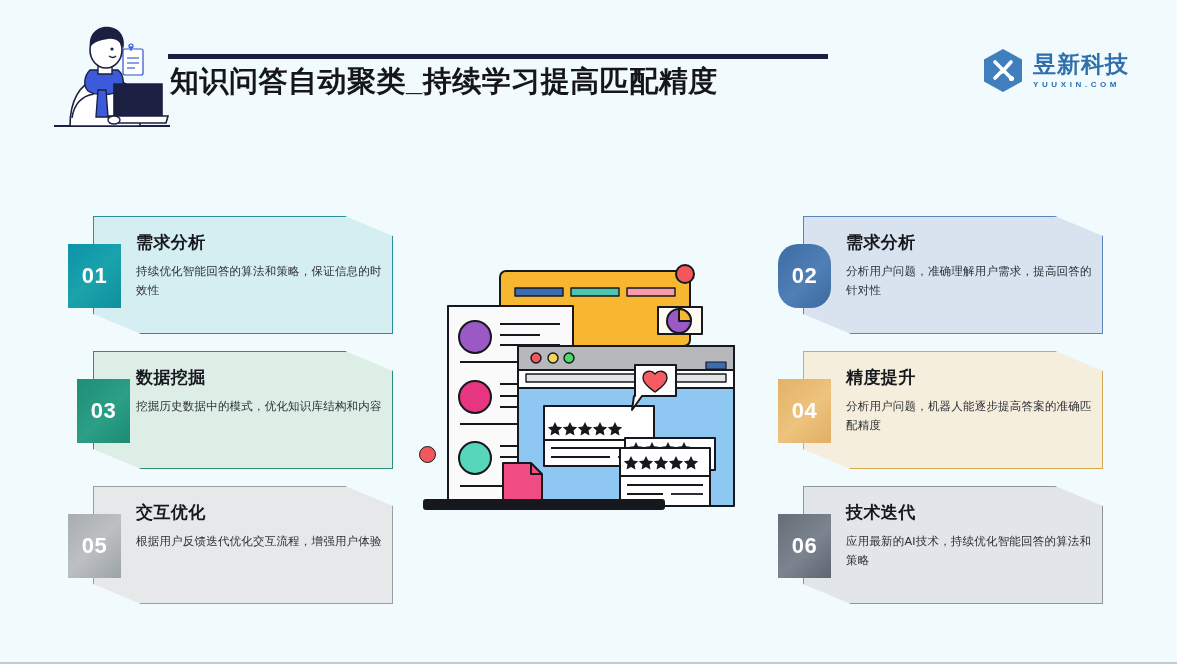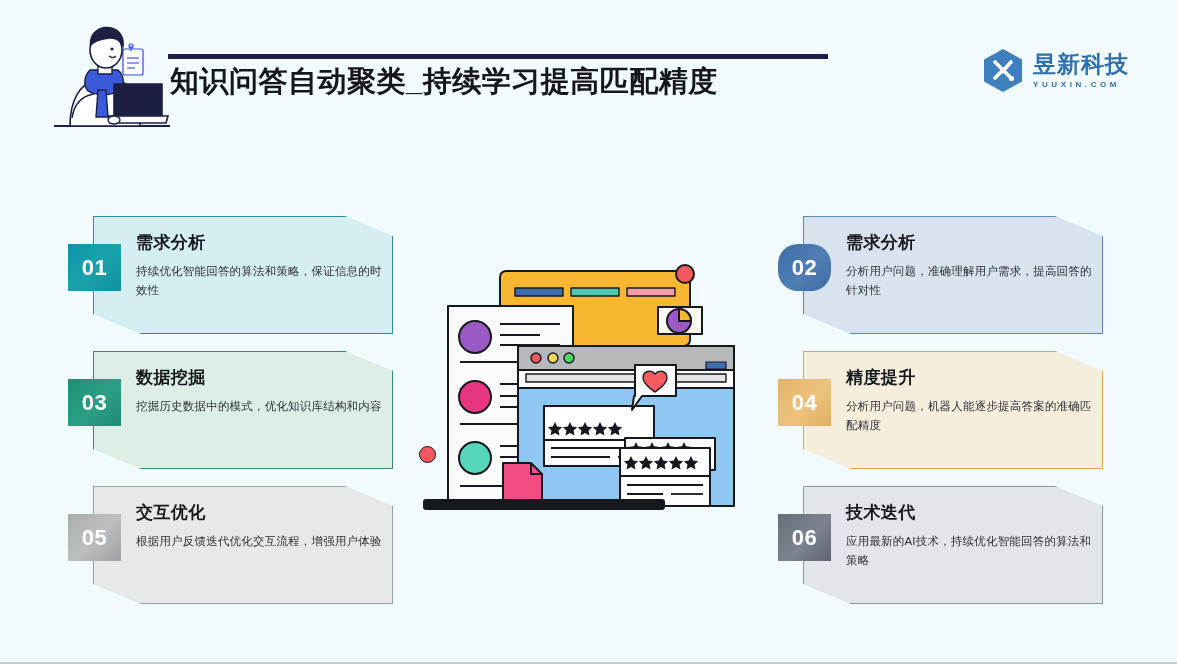--- a/index.html
+++ b/index.html
@@ -72,21 +72,21 @@
     position: absolute;
     left: 25px; top: 0;
     width: 300px; height: 118px;
     border: 1.5px solid #888;
     background: #eee;
     clip-path: polygon(0 0, 84% 0, 100% 17%, 100% 100%, 16% 100%, 0 83%);
   }
   .card-badge {
     position: absolute;
     left: 0; top: 28px;
-    width: 53px; height: 47px;
+    width: 53px; height: 64px;
     display: flex;
     align-items: center;
     justify-content: center;
     color: #fff;
     font-size: 22px;
     font-weight: bold;
     letter-spacing: 0.5px;
   }
   .card-text {
     position: absolute;
@@ -106,21 +106,21 @@
     color: #2c2f35;
     line-height: 1.65;
     letter-spacing: 0.2px;
   }
 
   
   .t-teal  .card-body { background: #d5eef1; border-color: #2e8c9c; }
   .t-teal  .card-badge { background: linear-gradient(135deg,#0c93ab 0%,#1aa3ab 50%,#0f8f9e 100%); }
   
   .t-green .card-body { background: #dceee6; border-color: #2c8f76; }
-  .t-green .card-badge { background: linear-gradient(135deg,#1f8e77 0%,#2c9f86 55%,#1d8a73 100%); }
+  .t-green .card-badge { background: linear-gradient(135deg,#1f8e77 0%,#2c9f86 55%,#1d8a73 100%); margin-left: 9px; }
   
   .t-grey  .card-body { background: #e6e8e9; border-color: #9aa0a4; }
   .t-grey  .card-badge { background: linear-gradient(135deg,#a9adb0 0%,#bcc0c3 50%,#9da2a6 100%); }
   
   .t-blue  .card-body { background: #d9e3ef; border-color: #5c86b8; }
   .t-blue  .card-badge { background: linear-gradient(135deg,#3c6ca4 0%,#4f7fb5 55%,#3a6a9f 100%); border-radius: 20px; }
   
   .t-gold  .card-body { background: #f6eedd; border-color: #d5a94f; }
   .t-gold  .card-badge { background: linear-gradient(135deg,#e3b267 0%,#edc37e 55%,#dfae63 100%); }
   

